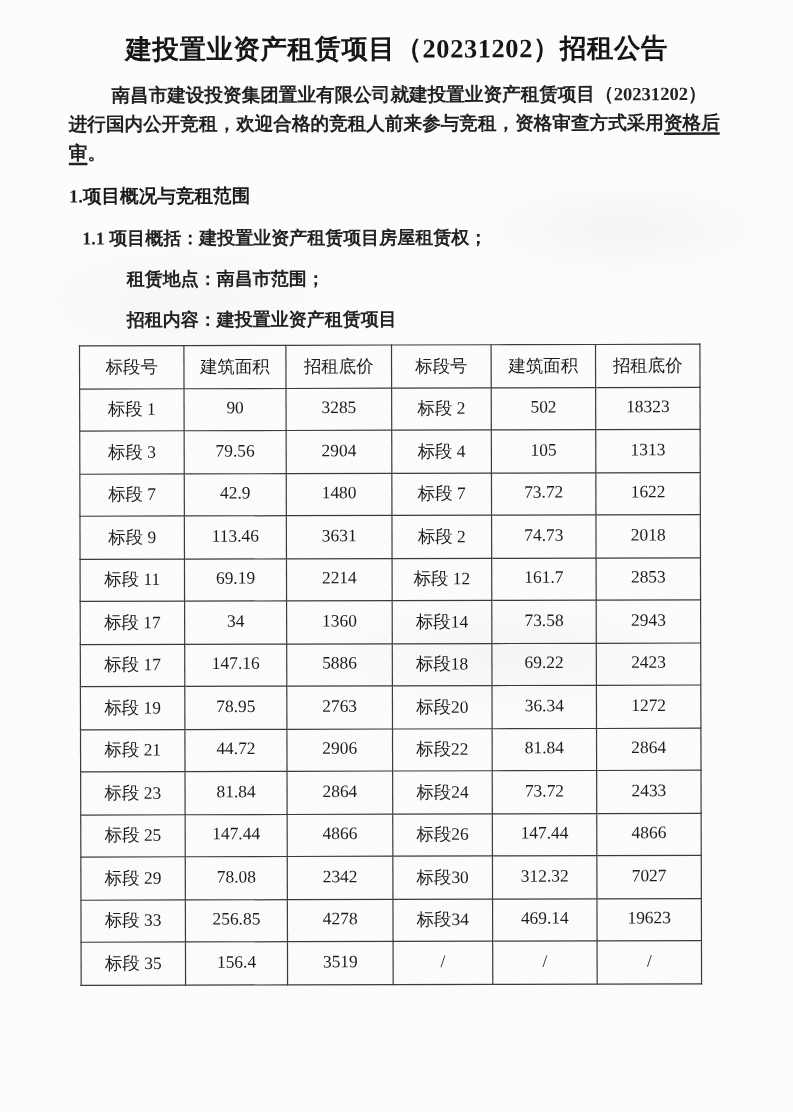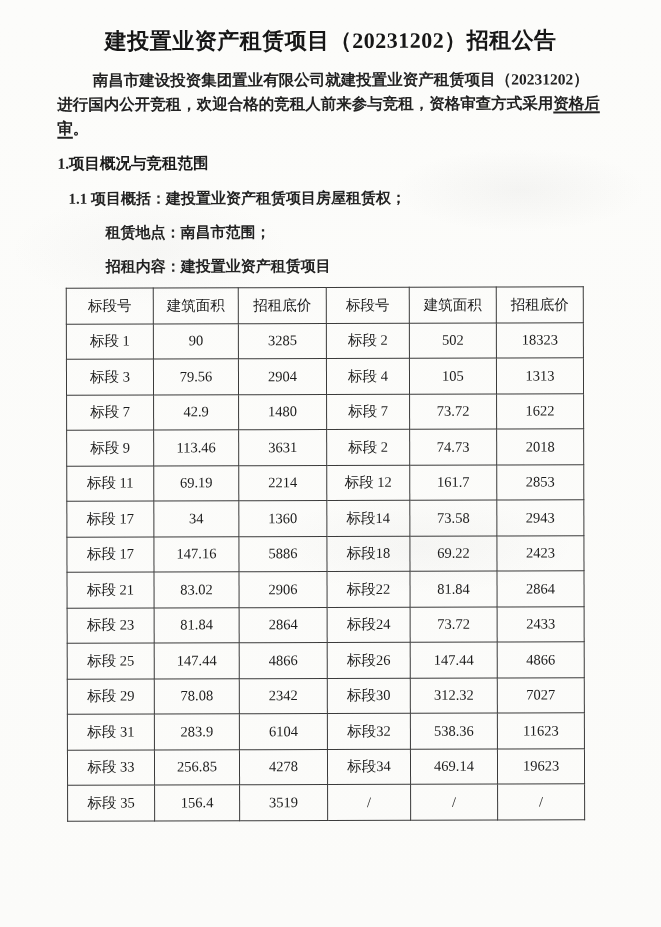--- a/index.html
+++ b/index.html
@@ -183,22 +183,30 @@
         </tr>
         <tr>
           <td>标段 17</td>
           <td>147.16</td>
           <td>5886</td>
           <td>标段18</td>
           <td>69.22</td>
           <td>2423</td>
         </tr>
         <tr>
+          <td>标段 19</td>
+          <td>78.95</td>
+          <td>2763</td>
+          <td>标段20</td>
+          <td>36.34</td>
+          <td>1272</td>
+        </tr>
+        <tr>
           <td>标段 21</td>
-          <td>83.02</td>
+          <td>44.72</td>
           <td>2906</td>
           <td>标段22</td>
           <td>81.84</td>
           <td>2864</td>
         </tr>
         <tr>
           <td>标段 23</td>
           <td>81.84</td>
           <td>2864</td>
           <td>标段24</td>
@@ -215,28 +223,20 @@
         </tr>
         <tr>
           <td>标段 29</td>
           <td>78.08</td>
           <td>2342</td>
           <td>标段30</td>
           <td>312.32</td>
           <td>7027</td>
         </tr>
         <tr>
-          <td>标段 31</td>
-          <td>283.9</td>
-          <td>6104</td>
-          <td>标段32</td>
-          <td>538.36</td>
-          <td>11623</td>
-        </tr>
-        <tr>
           <td>标段 33</td>
           <td>256.85</td>
           <td>4278</td>
           <td>标段34</td>
           <td>469.14</td>
           <td>19623</td>
         </tr>
         <tr>
           <td>标段 35</td>
           <td>156.4</td>

